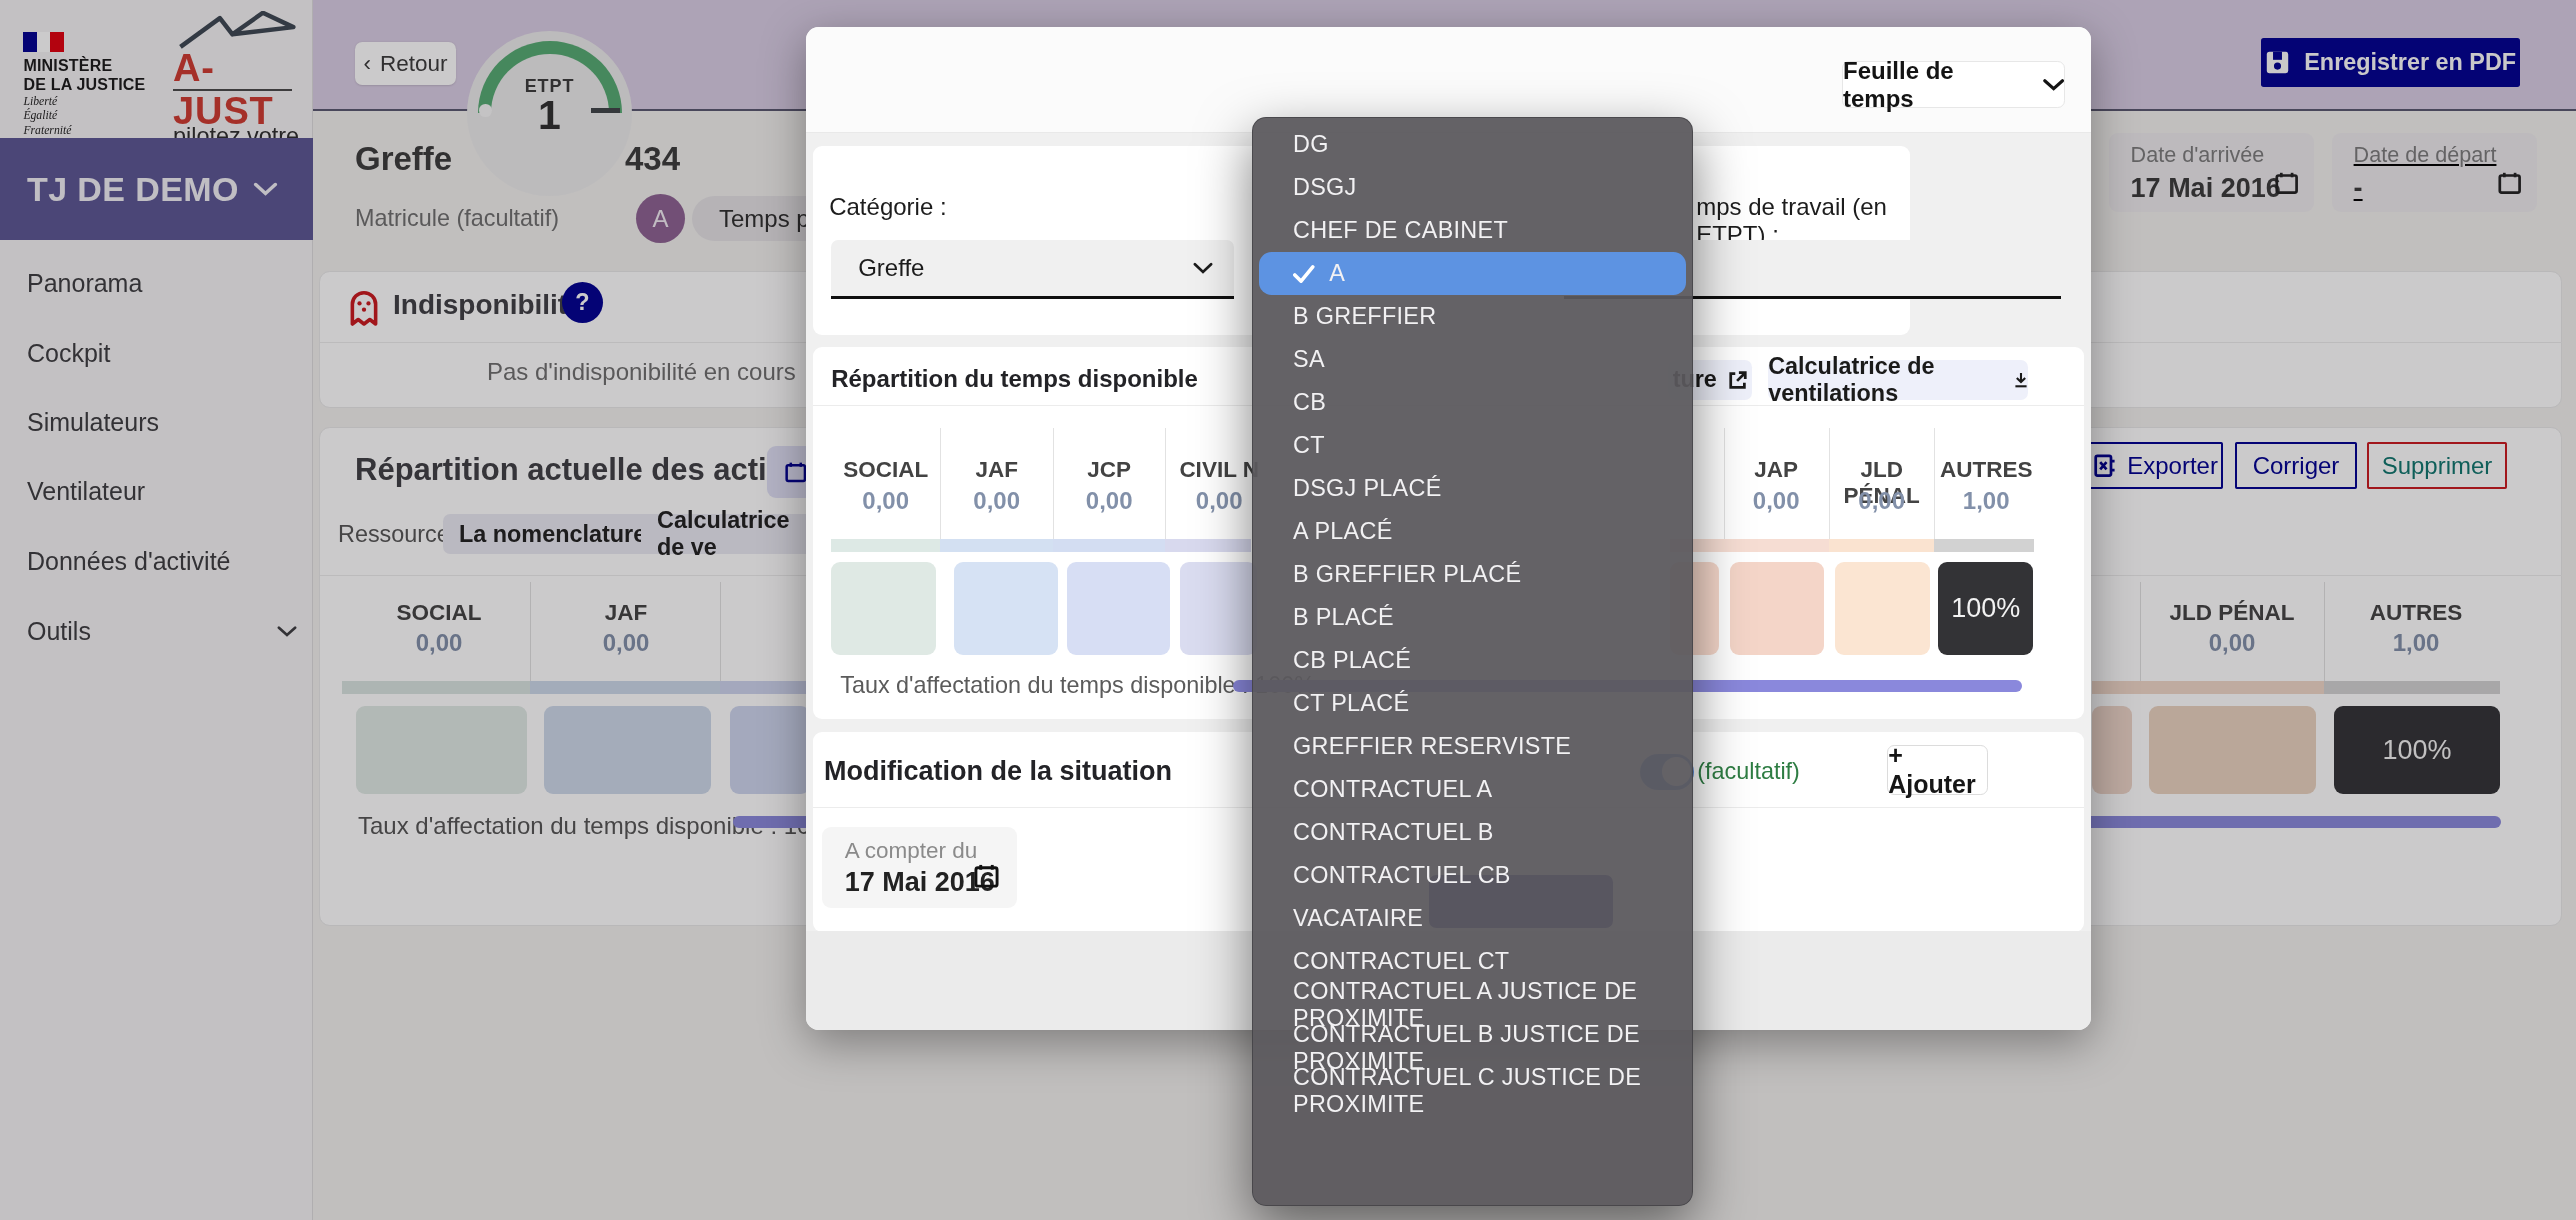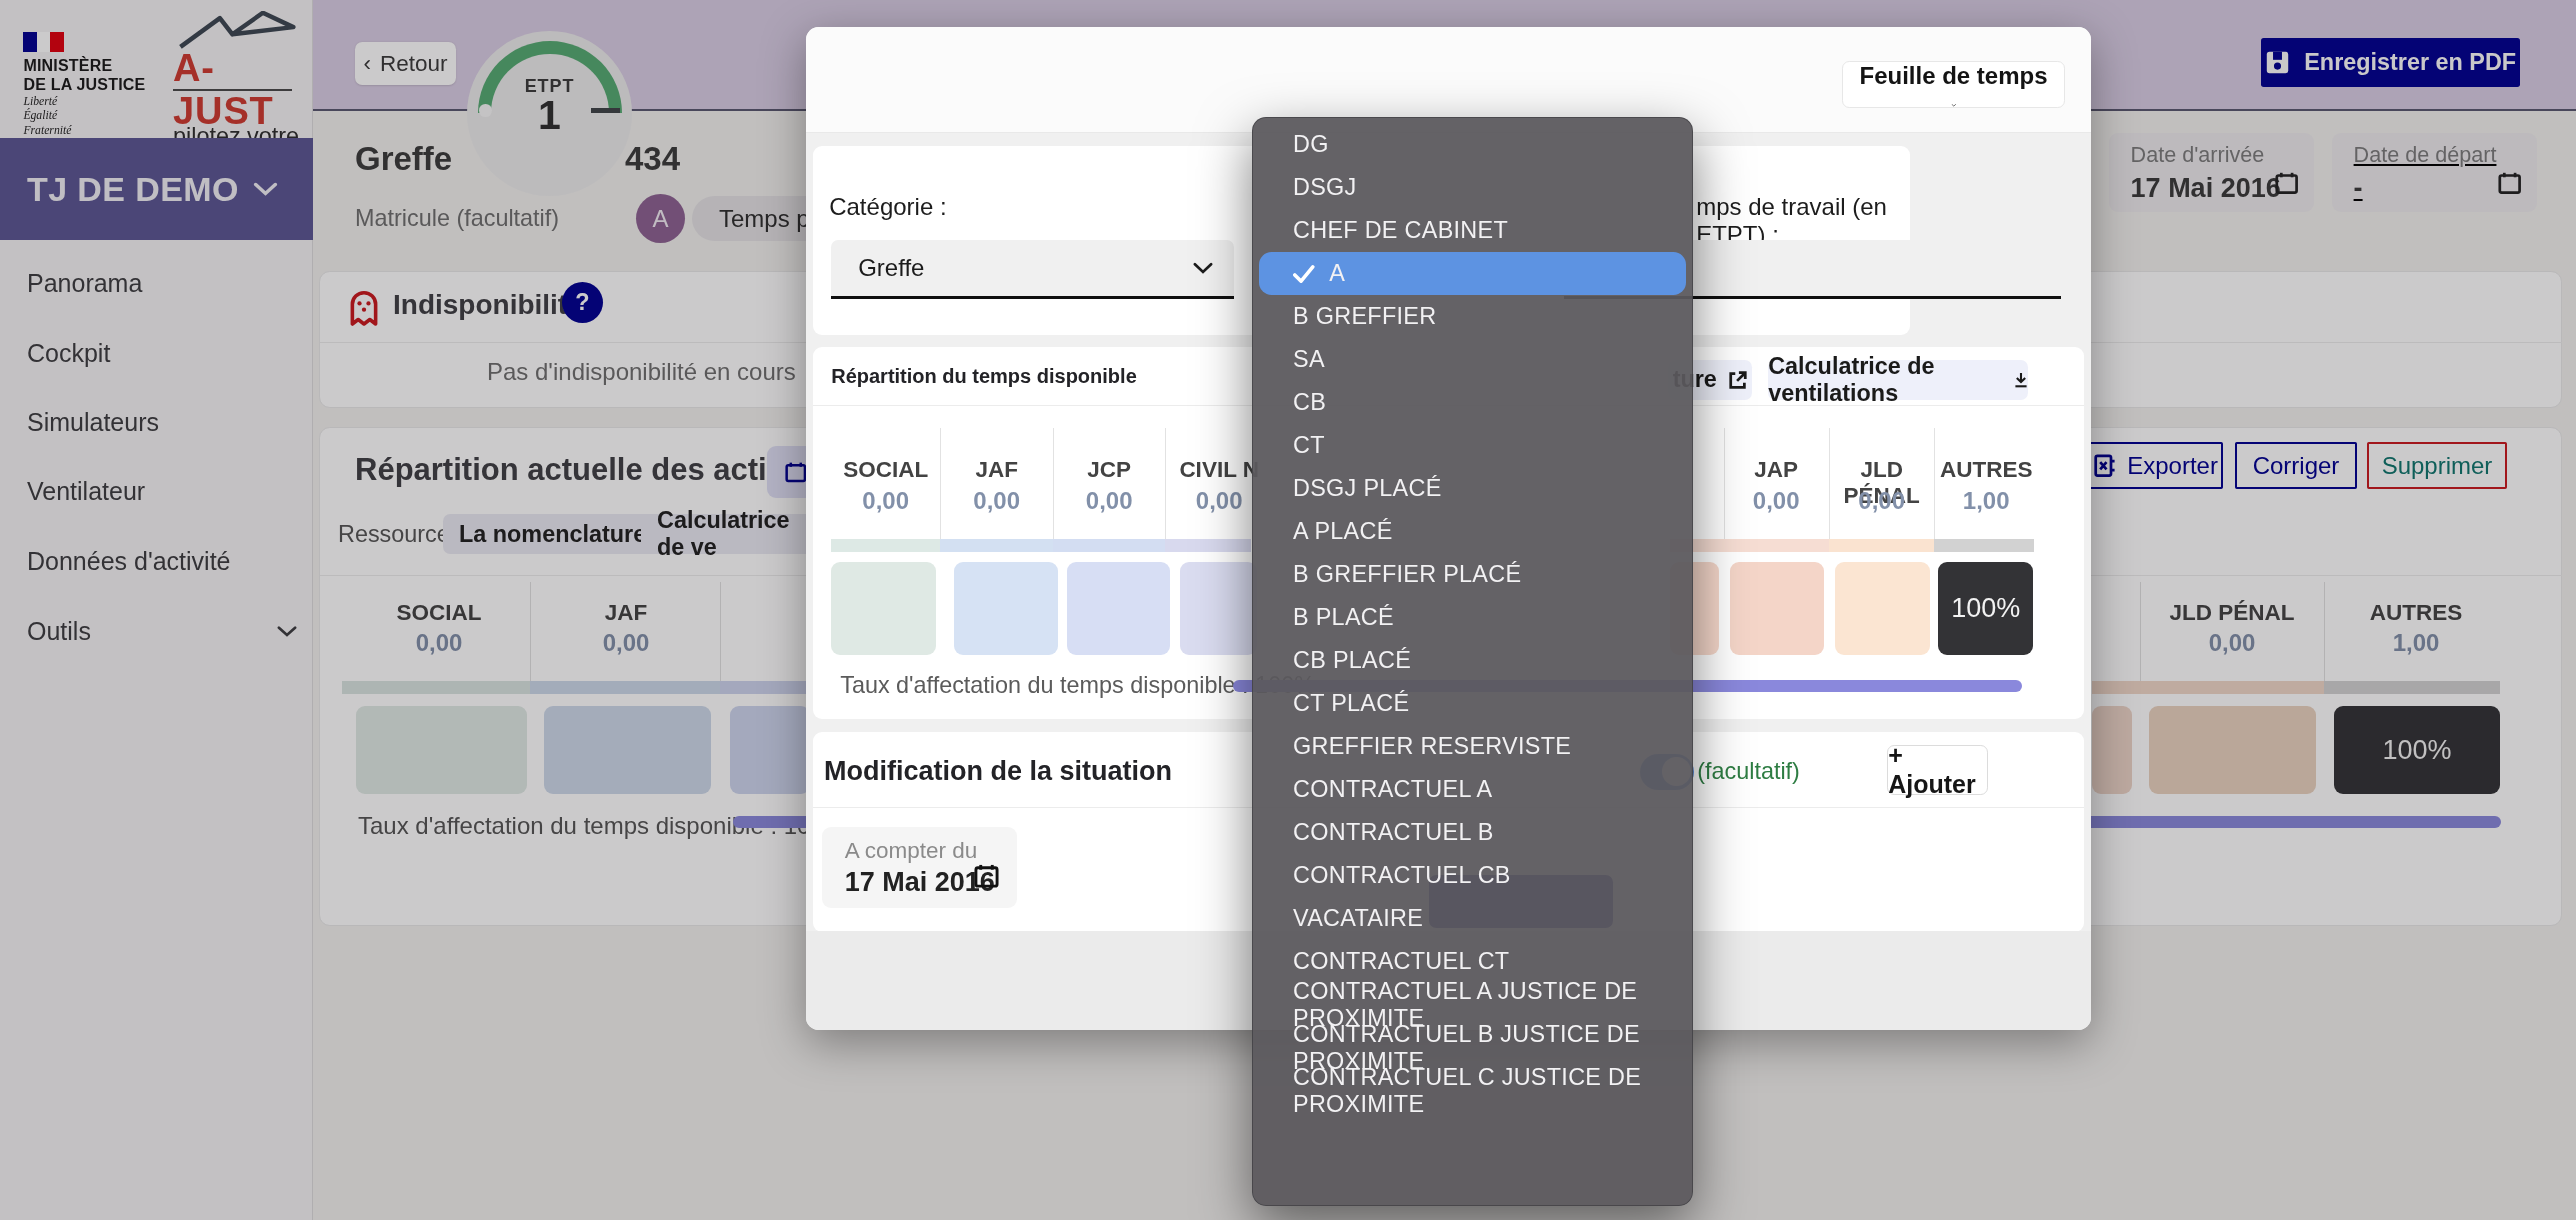--- a/index.html
+++ b/index.html
@@ -65,29 +65,29 @@
   #bg-dark-box { left:2334px; top:706px; width:166px; height:88px; background:#333336; border-radius:9px; color:#f2f2f2; font-size:27px; display:flex; align-items:center; justify-content:center; z-index:3; }
   #bg-rate { left:358px; top:812px; font-size:24px; color:#555; z-index:3; }
   #bg-purple-line { left:733px; top:816px; width:1768px; height:11.7px; background:#8a88dc; border-radius:6.3px; z-index:3; }
 
   
   #dim { left:0; top:0; width:2576px; height:1221px; background:rgba(16,14,20,0.22); z-index:5; }
 
   
   #modal { left:806px; top:27px; width:1285px; height:1003px; background:#f0f0f0; border-radius:12.6px; box-shadow:0 12.6px 45px rgba(0,0,0,.35); z-index:10; }
   #modal-header { left:0; top:0; width:1285px; height:106px; background:#fbfbfb; border-bottom:1.8px solid #e9e9e9; border-radius:12.6px 12.6px 0 0; }
-  #sheet-select { left:1036px; top:34px; width:223px; height:47px; background:#fff; border:1.8px solid #e7e7e7; border-radius:7.2px; display:flex; align-items:center; justify-content:center; gap:14.4px; font-size:24px; font-weight:700; color:#141414;flex-direction:column; }
+  #sheet-select { left:1036px; top:34px; width:223px; height:47px; background:#fff; border:1.8px solid #e7e7e7; border-radius:7.2px; display:flex; align-items:center; justify-content:center; gap:14.4px; font-size:24px; font-weight:700; color:#141414; }
   .m-card { background:#fff; border-radius:9px; }
   #m-card-a { left:7.2px; top:119px; width:1097px; height:189px; }
   #cat-label { left:16px; top:47px; font-size:24px; color:#1d1d1d; }
   #cat-select { left:18px; top:94px; width:403px; height:59px; background:#f0f0f0; border-bottom:3.6px solid #101010; border-radius:7.2px 7.2px 0 0; display:flex; align-items:center; justify-content:space-between; padding:0 21.6px 0 27px; font-size:24px; color:#1c1c1c; }
   #etpt-label { left:883px; top:47px; font-size:24px; color:#1d1d1d; }
   #etpt-input { left:751px; top:94px; width:497px; height:59px; background:#f0f0f0; border:none; border-bottom:3.6px solid #101010; border-radius:7.2px 7.2px 0 0; font-size:24px; padding:0 18px; color:#1c1c1c; }
   #m-card-b { left:7.2px; top:320px; width:1271px; height:372px; }
-  #dist-title { left:18px; top:18px; font-size:20px; font-weight:800; color:#232327; }
+  #dist-title { left:18px; top:18px; font-size:24px; font-weight:800; color:#232327; }
   .m-chip { top:12.6px; height:40px; background:#eef0fa; border-radius:7.2px; display:flex; align-items:center; justify-content:center; gap:10.8px; font-size:23.4px; font-weight:700; color:#1a1a1a; }
   #dist-divider { left:0; top:58px; width:1271px; border-top:1.8px solid #ececec; }
   .m-vsep { width:0.9px; background:#e2e2e2; top:81px; height:111px; }
   .m-col-h { top:110px; font-size:22.5px; font-weight:800; color:#434343; text-align:center; }
   .m-col-v { top:140px; font-size:24px; font-weight:700; color:#8290a9; text-align:center; }
   .m-strip { top:192px; height:12.6px; }
   .m-block { top:215px; height:93px; border-radius:9px; }
   #m-dark-box { left:1125px; top:215px; width:95px; height:93px; background:#333336; border-radius:9px; color:#f2f2f2; font-size:27px; display:flex; align-items:center; justify-content:center; }
   #m-rate { left:27px; top:325px; font-size:23.4px; color:#5b5b5b; }
   #m-purple-line { left:420px; top:333px; width:789px; height:11.7px; background:#8a88dc; border-radius:6.3px; }

